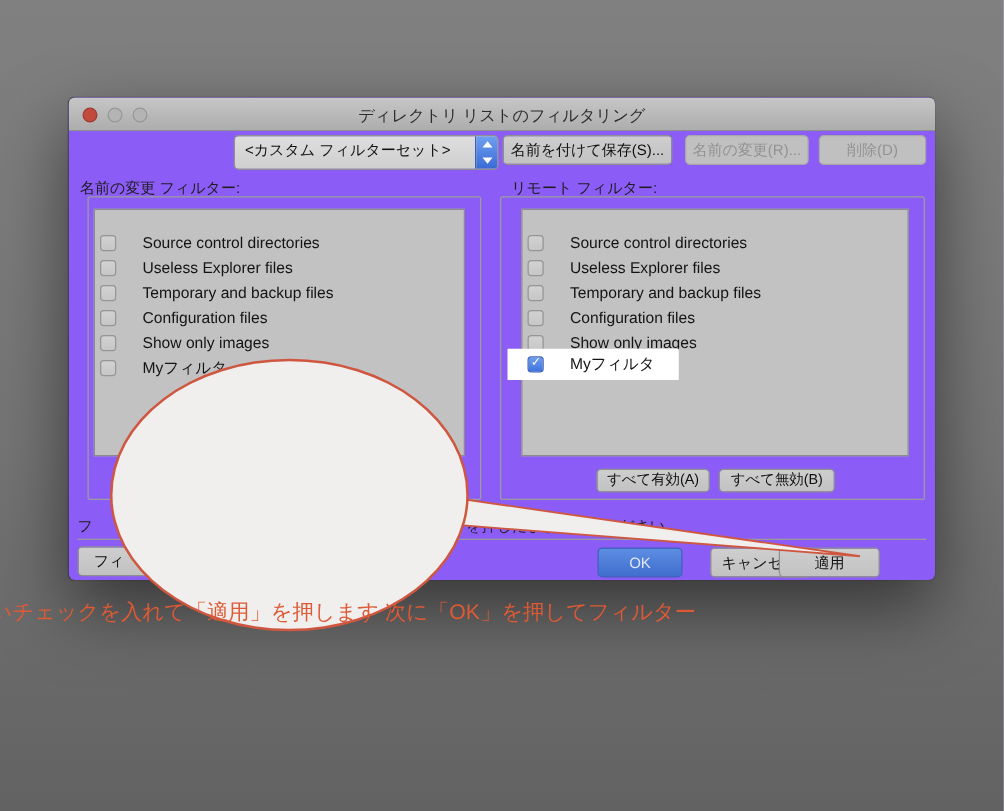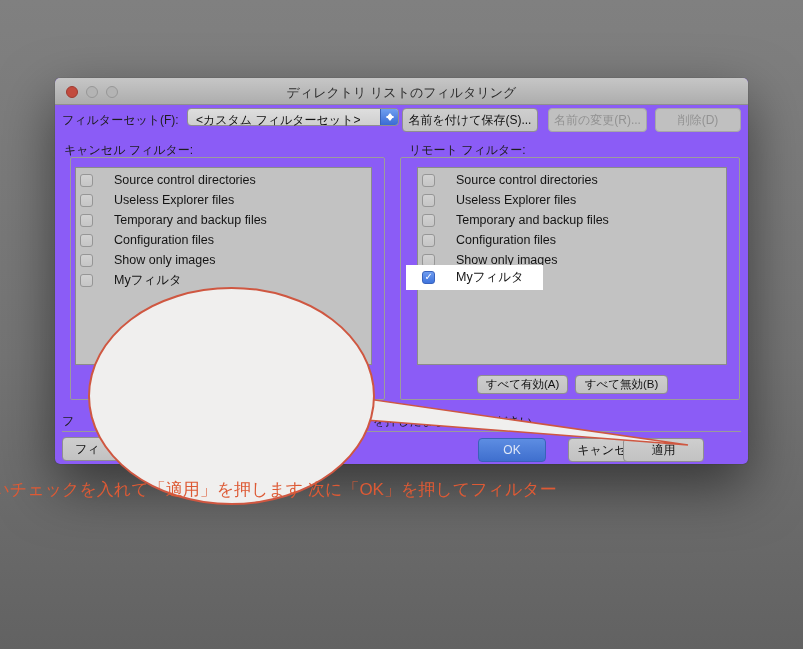--- a/index.html
+++ b/index.html
@@ -28,21 +28,21 @@
   }
   .tl { position:absolute; top:7.5px; width:12px; height:12px; border-radius:50%; }
   .tl.red   { left:11px; background:#c24b3e; border:1px solid #9e3b31; }
   .tl.gray1 { left:31px; background:#b4b4b4; border:1px solid #979797; }
   .tl.gray2 { left:51px; background:#b4b4b4; border:1px solid #979797; }
 
   .lbl { position:absolute; font-size:12px; color:#1d1d1d; }
 
   
   .combo {
-    position:absolute; left:132px; top:30px; width:212px; height:18px;
+    position:absolute; left:132px; top:30px; width:212px; height:28px;
     background:linear-gradient(180deg,#dedede,#cfcfcf);
     border:1px solid #8f8f8f; border-radius:4px;
     font-size:12px; color:#111; line-height:22px; padding-left:8px;
   }
   .stepper {
     position:absolute; right:0; top:0; bottom:0; width:18px;
     background:linear-gradient(180deg,#6f9ff0,#3a6bd4);
     border-radius:0 3px 3px 0; border-left:1px solid #3a62b8;
   }
   .tri-up, .tri-down { position:absolute; left:5px; width:0; height:0; }
@@ -61,21 +61,21 @@
   .btn.small { height:19px; line-height:17px; font-size:11.5px; }
   .btn.primary {
     background:linear-gradient(180deg,#5d8de2,#3f6fce);
     border-color:#3a62b8; color:#dfe7f7;
   }
 
   
   .groupbox { position:absolute; border:1px solid #9c9c9c; border-radius:2px; }
   .listbox  {
     position:absolute; background:#c2c2c2; border:1px solid #8b8b8b;
-    padding-top:2px; overflow:visible;
+    padding-top:16px; overflow:visible;
   }
   .row { display:flex; align-items:center; height:20px; padding-left:4px; }
   .cb {
     width:13px; height:13px; flex:0 0 13px;
     background:linear-gradient(180deg,#d2d2d2,#c6c6c6);
     border:1px solid #969696; border-radius:3px; position:relative;
   }
   .cb .tick { display:none; }
   .cb.checked {
     background:linear-gradient(180deg,#6f9cef,#3f74dd); border-color:#3a63bd;
@@ -106,33 +106,32 @@
 <body>
 
 <div class="window">
   <div class="titlebar">
     <span class="tl red"></span>
     <span class="tl gray1"></span>
     <span class="tl gray2"></span>
     <div class="title">ディレクトリ リストのフィルタリング</div>
   </div>
 
-  <div class="lbl" style="left:7px; top:30px; line-height:24px;">フィルターセット(F):</div>
   <div class="combo">
     <span>&lt;カスタム フィルターセット&gt;</span>
     <span class="stepper">
       <span class="tri-up"></span>
       <span class="tri-down"></span>
     </span>
   </div>
   <button class="btn" style="left:347px; top:30px; width:136px;text-align:center;">名前を付けて保存(S)...</button>
   <button class="btn disabled" style="left:493px; top:30px; width:99px;">名前の変更(R)...</button>
   <button class="btn disabled" style="left:600px; top:30px; width:86px;">削除(D)</button>
 
-  <div class="lbl" style="left:9px; top:64px;">キャンセル フィルター:</div>
+  <div class="lbl" style="left:9px; top:64px;">名前の変更 フィルター:</div>
   <div class="groupbox" style="left:15px; top:79px; width:315px; height:243px;"></div>
   <div class="listbox" style="left:20px; top:89px; width:297px; height:198px;">
 
   <div class="row">
         <span class="cb"></span>
         <span class="row-label">Source control directories</span>
       </div>
       <div class="row">
         <span class="cb"></span>
         <span class="row-label">Useless Explorer files</span>

